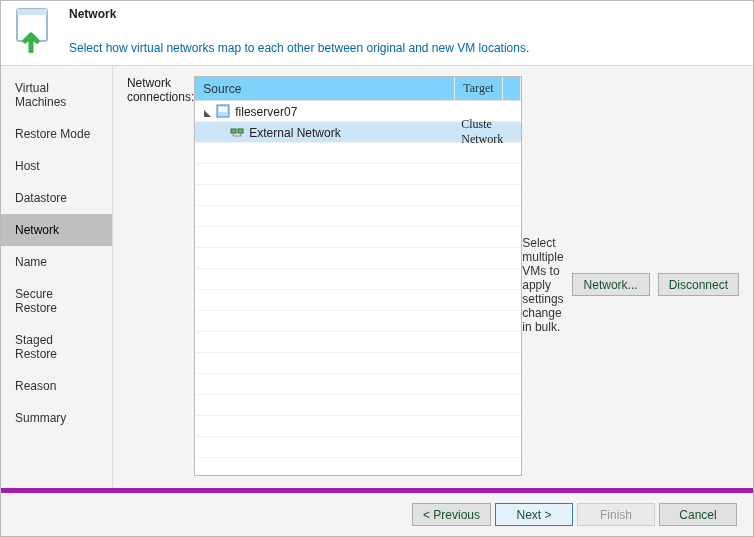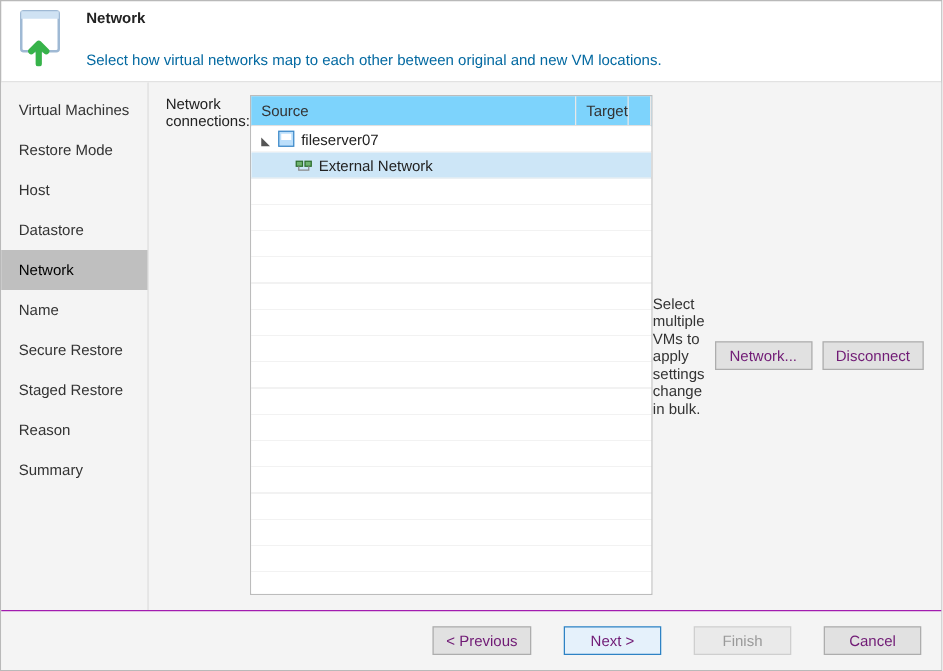--- a/index.html
+++ b/index.html
@@ -90,21 +90,21 @@
   }
   .grid-header .col {
     display:flex;
     align-items:center;
     padding-left:8px;
     font-size:12px;
     color:#333;
     border-right:1px solid #e8e8e8;
   }
   .col-source { width:260px; }
-  .col-target { flex:1; }
+  .col-target { flex:1;font-family:Liberation Serif, serif; }
   .col-end { width:18px; border-right:none; }
   .grid-body {
     flex:1;
     overflow:hidden;
     position:relative;
     background: repeating-linear-gradient(
       to bottom,
       #ffffff 0px, #ffffff 20px, #f2f2f2 20px, #f2f2f2 21px
     );
   }
@@ -137,37 +137,37 @@
   }
   .hint { flex:1; font-size:12px; color:#333; }
   .btn {
     height:23px;
     min-width:78px;
     padding: 0 10px;
     font-size:12px;
     font-family:inherit;
     background:#e1e1e1;
     border:1px solid #adadad;
-    color:#701a75;
+    color:#14532d;
     display:inline-flex;
     align-items:center;
     justify-content:center;
     cursor:pointer;
   }
   .btn:disabled { color:#9a9a9a; background:#eaeaea; border-color:#cfcfcf; cursor:default;}
   .btn.primary { border-color:#2e82c4; background:#e5f1fb; }
   
   .footer {
     height:48px;
-    border-top:1px solid #a21caf;
+    border-top:5px solid #a21caf;
     display:flex;
     align-items:center;
     justify-content:flex-end;
     padding: 16px 16px;
-    gap:26px;
+    gap:4px;
     background:#f4f4f4;
   }
 </style>
 </head>
 <body>
 
 <div class="window">
 
 
   <div class="header">
@@ -230,20 +230,23 @@
             <div class="grid-cell col-source indent-1">
               <span class="net-icon">
                 <svg width="14" height="14" viewBox="0 0 14 14">
                     <rect x="1" y="4" width="5" height="4" fill="#6fb36f" stroke="#2d6e2d"></rect>
                     <rect x="8" y="4" width="5" height="4" fill="#6fb36f" stroke="#2d6e2d"></rect>
                     <path d="M3 8 L3 11 L11 11 L11 8" stroke="#888" fill="none"></path>
                   </svg>
               </span>
               <span>External Network</span>
             </div>
+            <div class="grid-cell col-target">
+              <span>Cluste Network</span>
+            </div>
             <div class="grid-cell col-end"></div>
           </div>
         </div>
       </div>
 
       <div class="below-grid">
         <span class="hint">Select multiple VMs to apply settings change in bulk.</span>
         <button class="btn">Network...</button>
         <button class="btn">Disconnect</button>
       </div>

